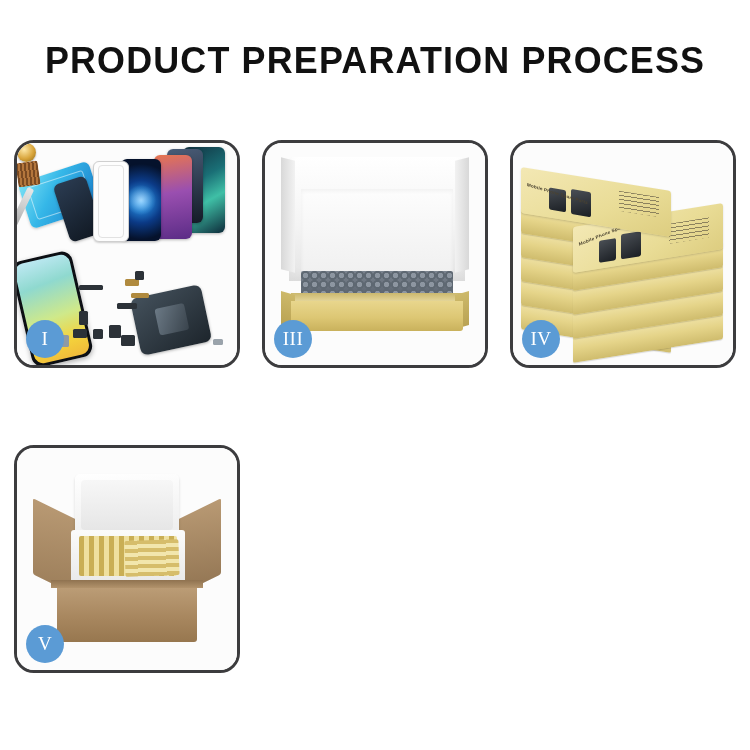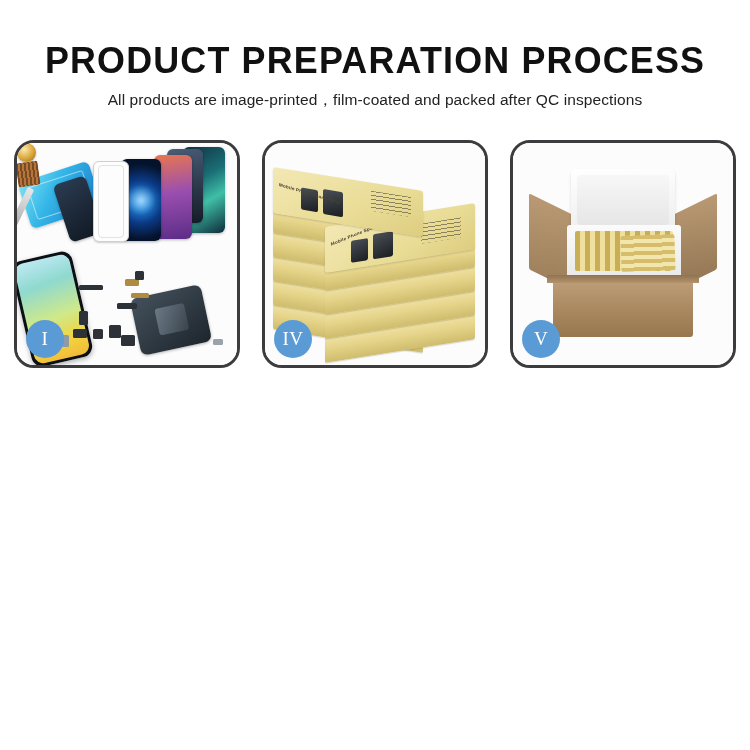--- a/index.html
+++ b/index.html
@@ -367,21 +367,20 @@
   .p6-tape {
     position: absolute; width: 12px; height: 16px;
     background: rgba(130,103,70,.5); border-radius: 1px;
   }
 </style>
 </head>
 <body>
 
 <div class="header">
   <h1 class="title">PRODUCT PREPARATION PROCESS</h1>
-  <p class="subtitle">All products are image-printed，film-coated and packed after QC inspections</p>
 </div>
 
 <div class="grid">
 
   <div class="panel">
     <div class="photo">
       <div class="ph p1-scr-a"></div>
       <div class="ph p1-scr-b"></div>
       <div class="ph p1-teal"></div>
       <div class="ph p1-dark"></div>
@@ -403,20 +402,34 @@
       <div class="chip" style="left:100px;top:160px;width:20px;height:6px"></div>
       <div class="chip" style="left:104px;top:192px;width:14px;height:11px"></div>
       <div class="chip" style="left:44px;top:192px;width:8px;height:12px;background:#8e9aa4"></div>
       <div class="chip" style="left:118px;top:128px;width:9px;height:9px"></div>
       <div class="chip" style="left:196px;top:196px;width:10px;height:6px;background:#9aa3ab"></div>
     </div>
     <div class="badge">I</div>
   </div>
 
 
+  <div class="panel">
+    <div class="photo">
+      <div class="p3-lid"></div>
+      <div class="p3-lid-l"></div>
+      <div class="p3-lid-r"></div>
+      <div class="p3-foam"></div>
+      <div class="p3-bubbles"></div>
+      <div class="p3-inner"></div>
+      <div class="p3-side-l"></div>
+      <div class="p3-side-r"></div>
+      <div class="p3-front"></div>
+    </div>
+    <div class="badge">III</div>
+  </div>
 
   <div class="panel">
     <div class="photo">
       <div class="p4-stack">
         <div class="p4-box" style="left:0;top:150px;transform:skewY(9deg)"></div>
         <div class="p4-box" style="left:0;top:126px;transform:skewY(9deg)"></div>
         <div class="p4-box" style="left:0;top:102px;transform:skewY(9deg)"></div>
         <div class="p4-box" style="left:0;top:78px;transform:skewY(9deg)"></div>
         <div class="p4-box" style="left:0;top:54px;transform:skewY(9deg)"></div>
 

